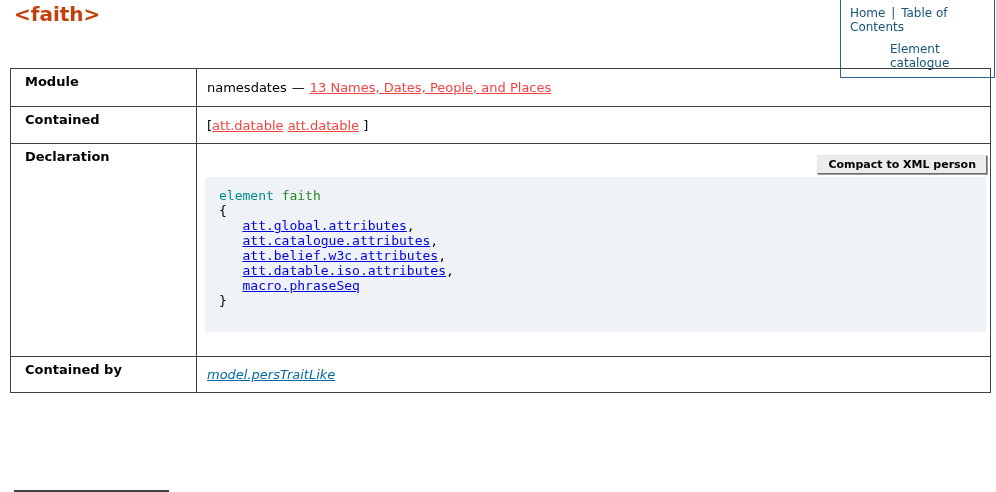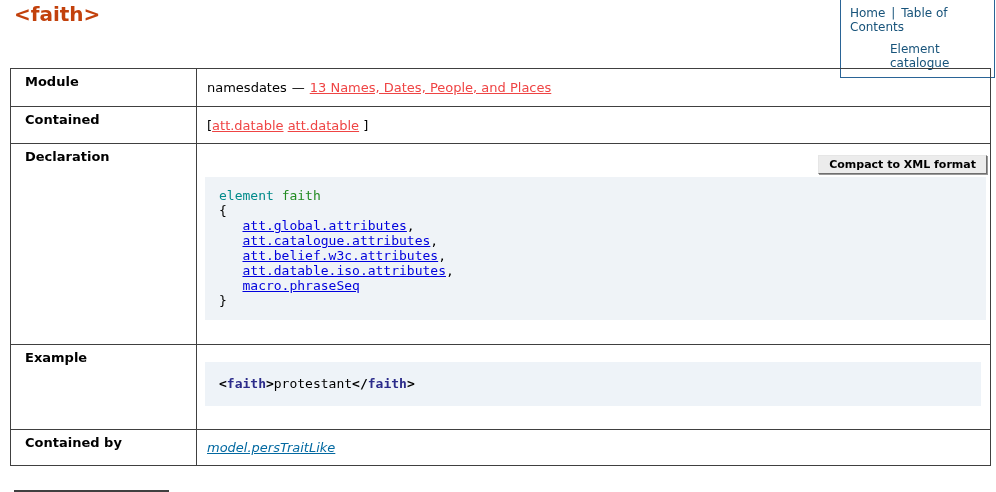--- a/index.html
+++ b/index.html
@@ -45,21 +45,21 @@
   .xmlbtn{
     font-family:"DejaVu Sans","Liberation Sans",sans-serif;
     font-size:11px;font-weight:bold;color:#000;
     background:#ececec;border:1px solid;border-color:#e6e6e6 #6f6f6f #6f6f6f #e6e6e6;
     box-shadow:1px 1px 0 #999;padding:2px 10px;cursor:pointer;
   }
   .codeblock{
     margin:3px 4px 24px 8px;background:#eff3f7;
     font-family:"DejaVu Sans Mono","Liberation Mono",monospace;
     font-size:13px;line-height:15px;white-space:pre;
-    padding:11px 14px 12px 14px;
+    padding:11px 14px 24px 14px;
   }
   .codeblock a{color:#0000dd;text-decoration:underline;}
   .kw{color:#008b8b;}
   .ename{color:#228b22;}
   .exampleblock{
     margin:17px 9px 22px 8px;background:#eef3f8;
     font-family:"DejaVu Sans Mono","Liberation Mono",monospace;
     font-size:13px;line-height:16px;white-space:pre;
     padding:14px 14px 14px 14px;
   }
@@ -89,39 +89,33 @@
 
   <tr style="height:37px;">
     <td class="labelcell">Contained</td>
     <td class="contentcell"><span>[</span><span><a class="lnk">att.datable</a> <a class="lnk">att.datable</a></span> <span>]</span></td>
   </tr>
 
   <tr style="height:192px;">
     <td class="labelcell">Declaration</td>
     <td class="codecell">
       <div class="btnrow">
-        <button class="xmlbtn">Compact to XML format</button>
+        <button class="xmlbtn">Compact to XML person</button>
       </div>
       <div class="codeblock"><span><span class="kw">element</span> <span class="ename">faith</span>
 <span>{</span></span><span>
    <a>att.global.attributes</a>,
    <a>att.catalogue.attributes</a>,
    <a>att.belief.w3c.attributes</a>,
    <a>att.datable.iso.attributes</a>,
    <a>macro.phraseSeq</a></span>
 <span>}</span></div>
     </td>
   </tr>
 
-  <tr style="height:85px;">
-    <td class="labelcell">Example</td>
-    <td class="codecell">
-      <div class="exampleblock"><span class="xtag">&lt;</span><span class="xtagname">faith</span><span class="xtag">&gt;</span><span>protestant</span><span class="xtag">&lt;/</span><span class="xtagname">faith</span><span class="xtag">&gt;</span></div>
-    </td>
-  </tr>
 
   <tr style="height:36px;">
     <td class="labelcell">Contained by</td>
     <td class="contentcell"><a class="modellink">model.persTraitLike</a></td>
   </tr>
 
 </tbody>
   </table>
 
 <div class="stubline"></div>

